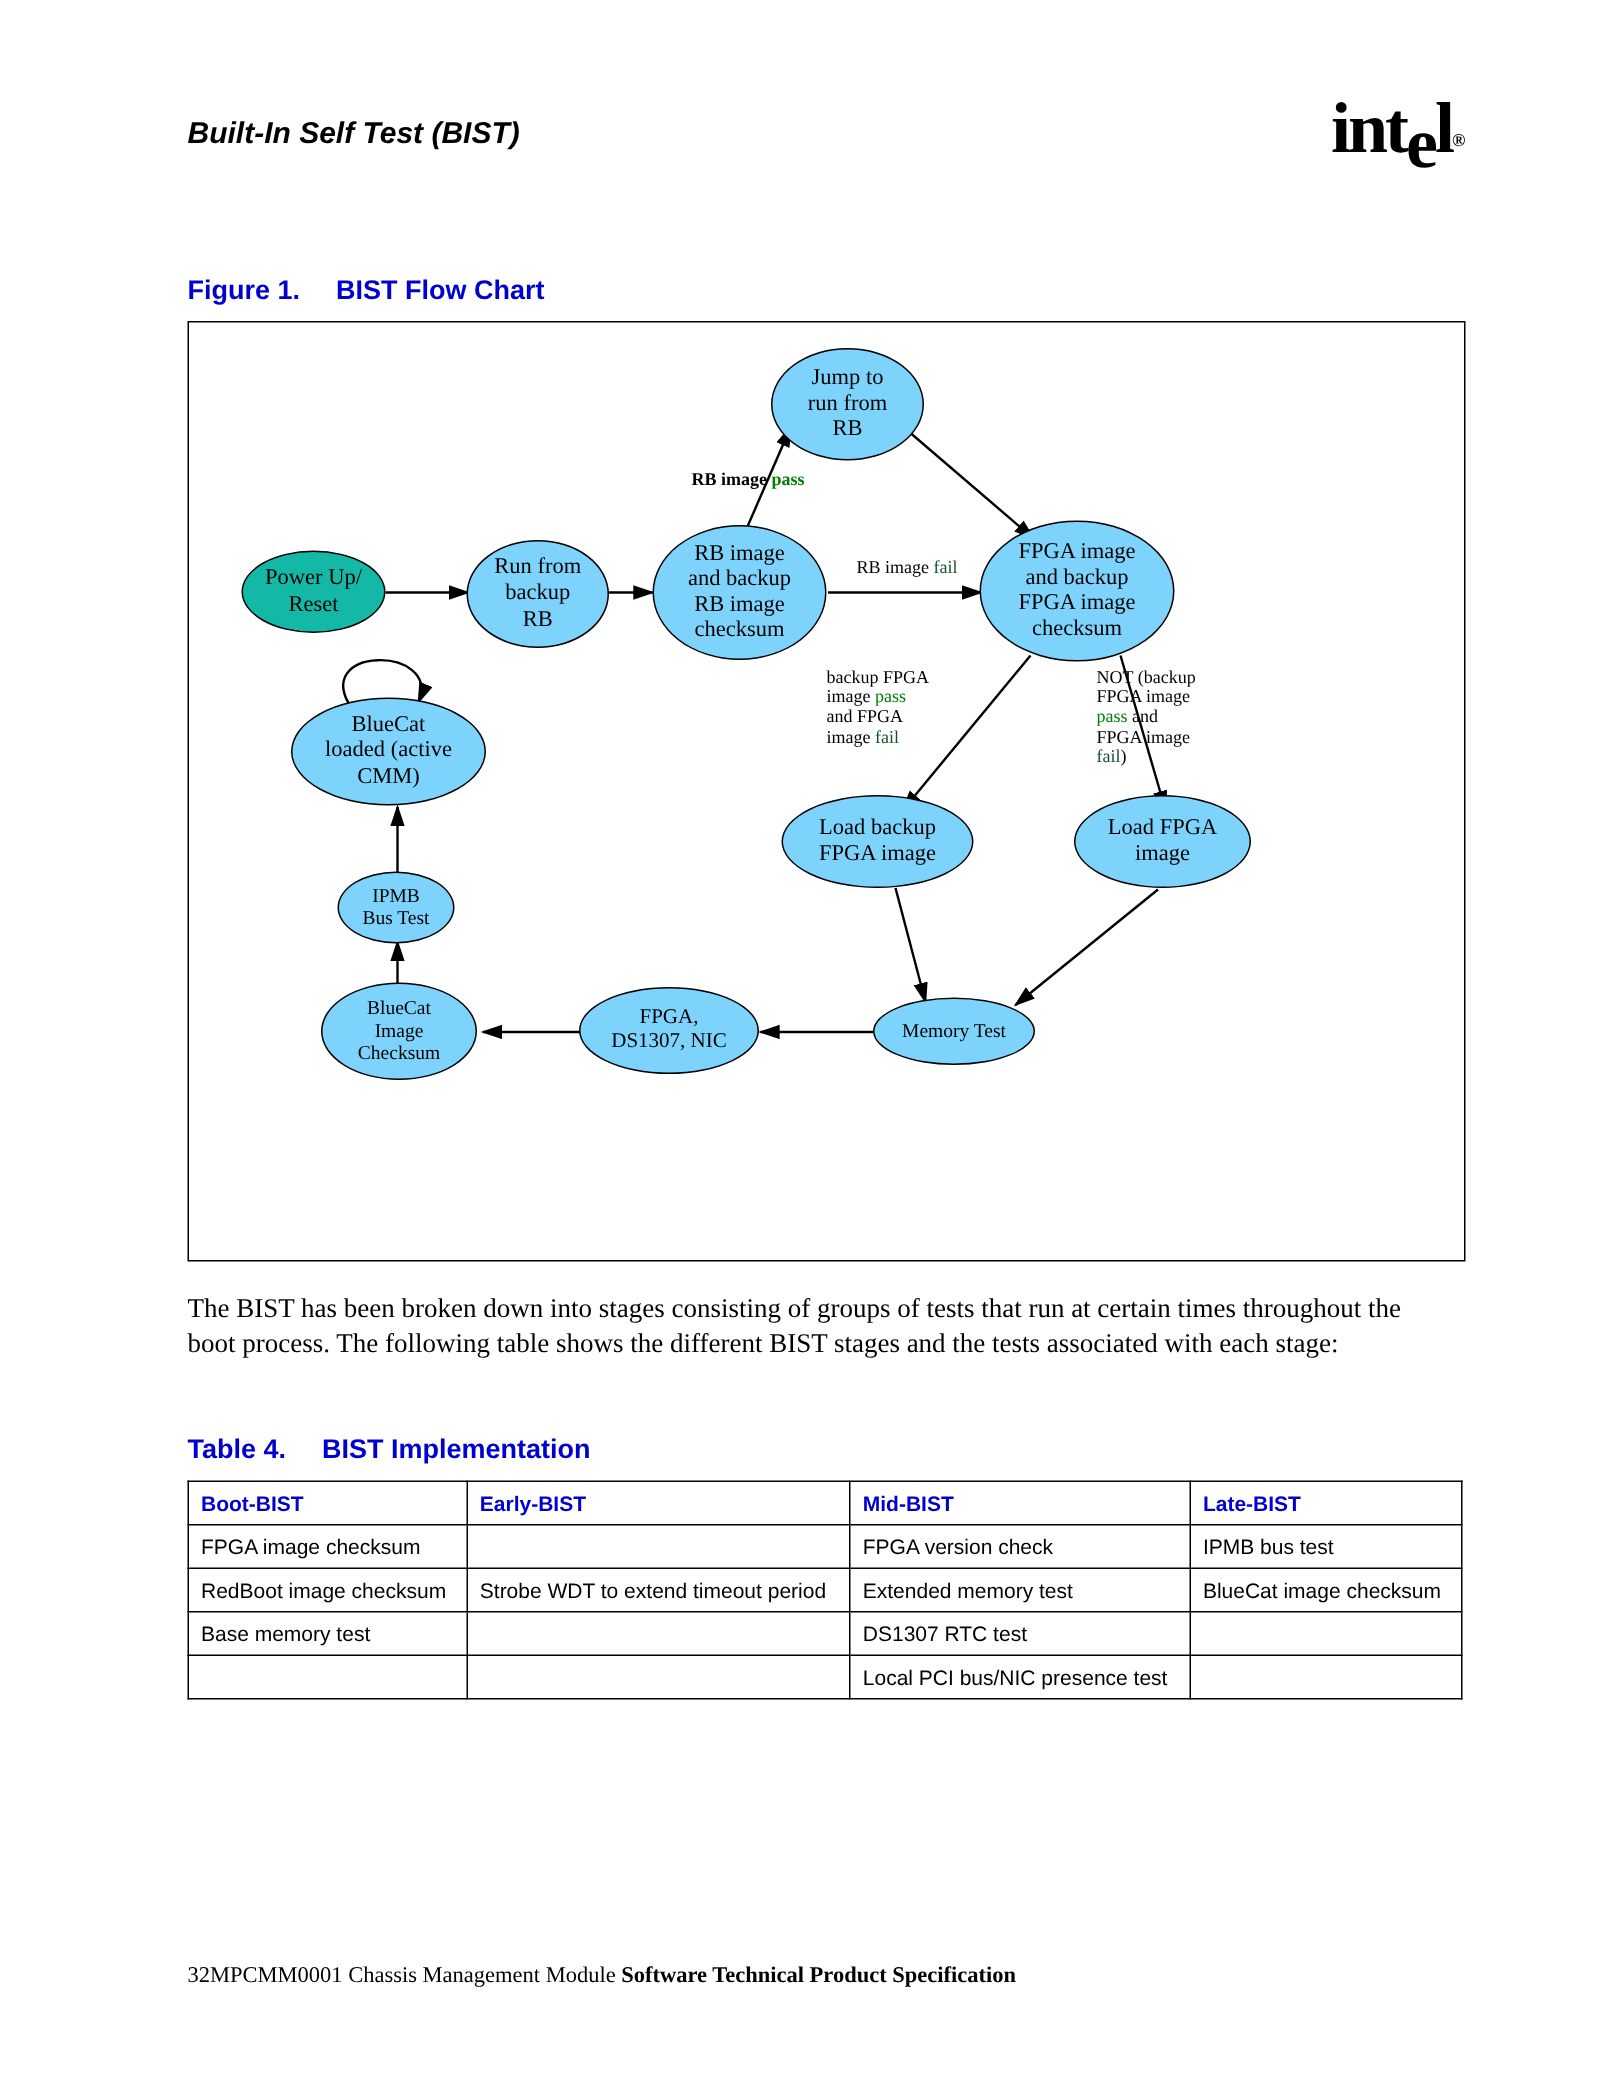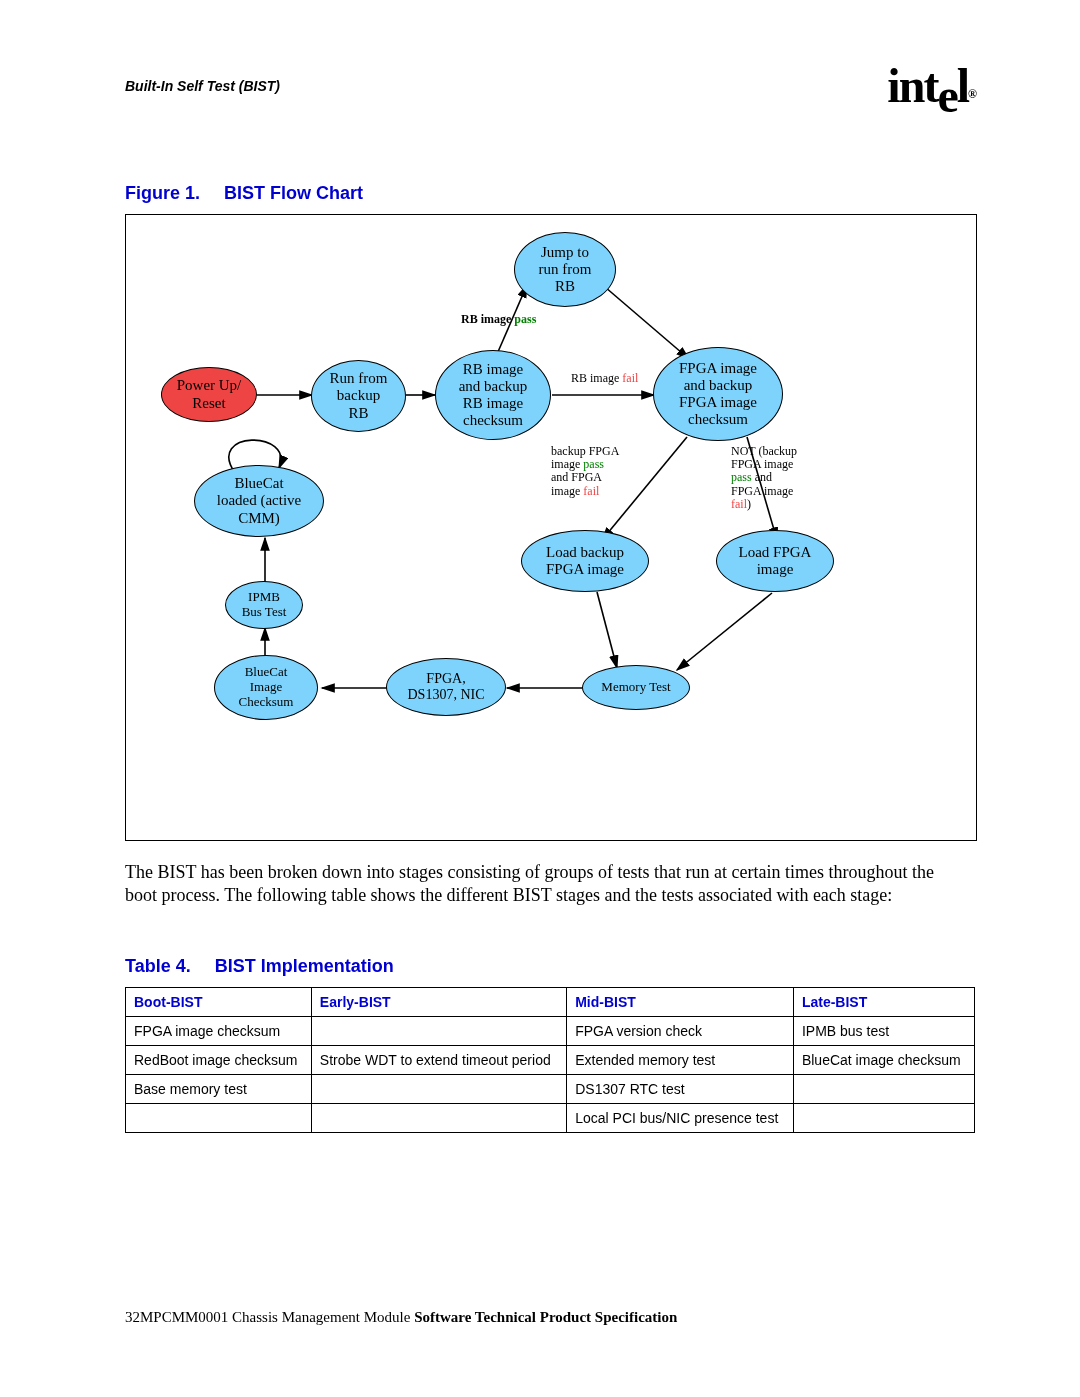--- a/index.html
+++ b/index.html
@@ -20,21 +20,21 @@
   }
   .header {
     display: flex;
     justify-content: space-between;
     align-items: flex-start;
   }
   .section-title {
     font-family: Arial, Helvetica, sans-serif;
     font-weight: bold;
     font-style: italic;
-    font-size: 14px;
+    font-size: 20px;
     text-align: center;
   }
   .logo {
     font-family: "Times New Roman", serif;
     font-size: 48px;
     font-weight: bold;
     letter-spacing: -2px;
     position: relative;
     top: -20px;
   }
@@ -73,29 +73,29 @@
     flex-direction: column;
     align-items: center;
     justify-content: center;
     text-align: center;
     font-family: "Times New Roman", serif;
     font-size: 15px;
     line-height: 1.15;
     background: #7dd3fc;
     box-sizing: border-box;
   }
-  .green { background: #ef4444; }
+  .green { background: #14b8a6; }
   .edge-label {
     position: absolute;
     font-family: "Times New Roman", serif;
     font-size: 12px;
     line-height: 1.1;
   }
   .pass { color: #008000; }
-  .fail { color: #ef4444; }
+  .fail { color: #14532d; }
   svg.arrows { position:absolute; left:0; top:0; width:100%; height:100%; pointer-events:none; }
   .para {
     font-family: "Times New Roman", serif;
     font-size: 18px;
     line-height: 1.25;
     margin: 12px 16px 18px 0;
   }
   table.bist {
     border-collapse: collapse;
     width: 100%;

